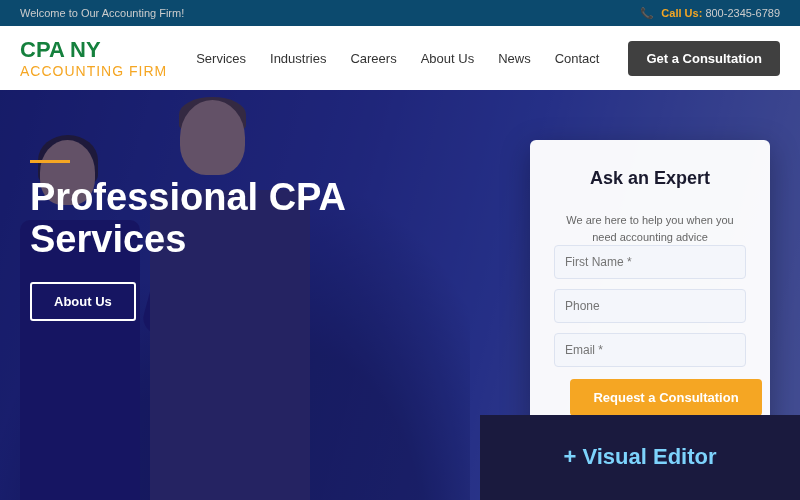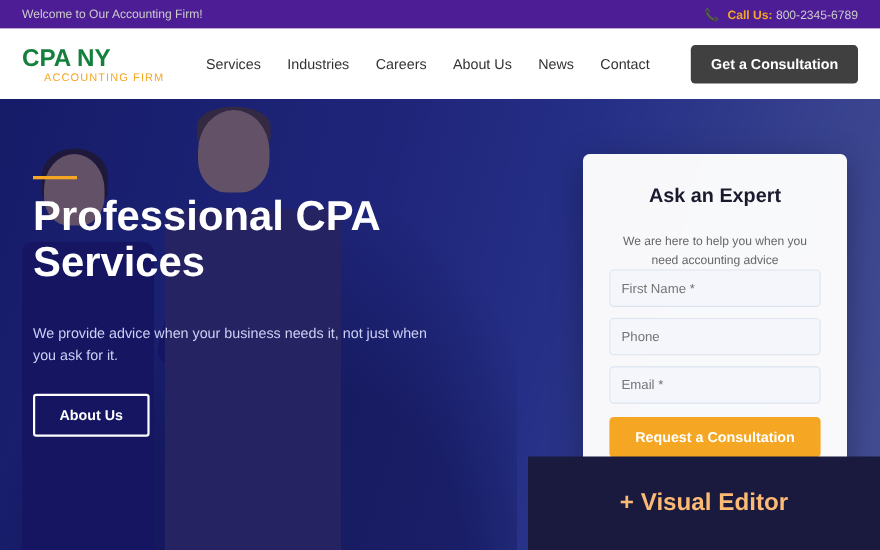--- a/index.html
+++ b/index.html
@@ -1,20 +1,20 @@
 <!DOCTYPE html>
 <html><head>
   <meta charset="utf-8">
   <style>
     * { margin: 0; padding: 0; box-sizing: border-box; }
     body { font-family: 'Arial', sans-serif; width: 800px; height: 500px; overflow: hidden; position: relative; }
 
     
     .top-bar {
-      background: #4c1d95;
+      background: #0c4a6e;
       color: #ccc;
       font-size: 11px;
       padding: 5px 20px;
       display: flex;
       justify-content: space-between;
       align-items: center;
       height: 26px;
     }
     .top-bar .phone { color: #f5a623; }
 
@@ -24,21 +24,21 @@
       padding: 0 20px;
       display: flex;
       align-items: center;
       justify-content: space-between;
       height: 64px;
       z-index: 10;
       position: relative;
     }
     .logo { display: flex; flex-direction: column; }
     .logo .logo-main { font-size: 22px; font-weight: 800; color: #15803d; letter-spacing: 0; }
-    .logo .logo-sub { font-size: 10px; color: #f5a623; letter-spacing: 1px; text-transform: uppercase; margin-left: 20px; }
+    .logo .logo-sub { font-size: 14px; color: #f5a623; letter-spacing: 1px; text-transform: uppercase; }
 
     nav { display: flex; align-items: center; gap: 0; }
     nav a {
       text-decoration: none;
       color: #333;
       font-size: 13px;
       font-weight: 500;
       padding: 0 12px;
       height: 64px;
       display: flex;
@@ -192,21 +192,21 @@
     .hero-text .accent-line {
       width: 40px; height: 3px;
       background: #f5a623;
       margin-bottom: 14px;
     }
     .hero-text h1 {
       font-size: 38px;
       font-weight: 800;
       color: #fff;
       line-height: 1.1;
-      margin-bottom: 32px;
+      margin-bottom: 21px;
     }
     .hero-text p {
       font-size: 13px;
       color: #ccd0f5;
       margin-bottom: 24px;
       line-height: 1.6;
     }
     .about-us-btn {
       background: transparent;
       border: 2px solid #fff;
@@ -256,37 +256,38 @@
       width: 100%;
       padding: 11px;
       background: #f5a623;
       color: #fff;
       border: none;
       border-radius: 4px;
       font-size: 13px;
       font-weight: 600;
       cursor: pointer;
       margin-top: 2px;
+      margin-left: 16px;
     }
 
     
     .promo-bar {
       position: absolute;
       bottom: 0;
       right: 0;
       width: 320px;
       height: 85px;
       background: #1a1a3e;
       display: flex;
       align-items: center;
       justify-content: center;
       z-index: 10;
     }
     .promo-bar span {
-      color: #fdba74;
+      color: #7dd3fc;
       font-size: 22px;
       font-weight: 800;
       text-align: right;
       line-height: 1.2;
     }
 
     .phone-icon { color: #f5a623; margin-right: 4px; }
   </style>
 </head>
 <body>
@@ -338,21 +339,20 @@
 
   <div class="hero-overlay"></div>
 
   <div class="hero-content">
     <div class="hero-text">
       <div class="accent-line"></div>
       <h1>
         <span>Professional CPA</span><br>
         <span>Services</span>
       </h1>
-      <p>We provide advice when your business needs it, not just when you ask for it.</p>
       <button class="about-us-btn">About Us</button>
     </div>
 
     <div class="form-card">
       <h3>Ask an Expert</h3>
       <p>We are here to help you when you need accounting advice</p>
       <input type="text" placeholder="First Name *" style="">
       <input type="text" placeholder="Phone" style="">
       <input type="email" placeholder="Email *" style="">
       <button class="form-submit">Request a Consultation</button>

